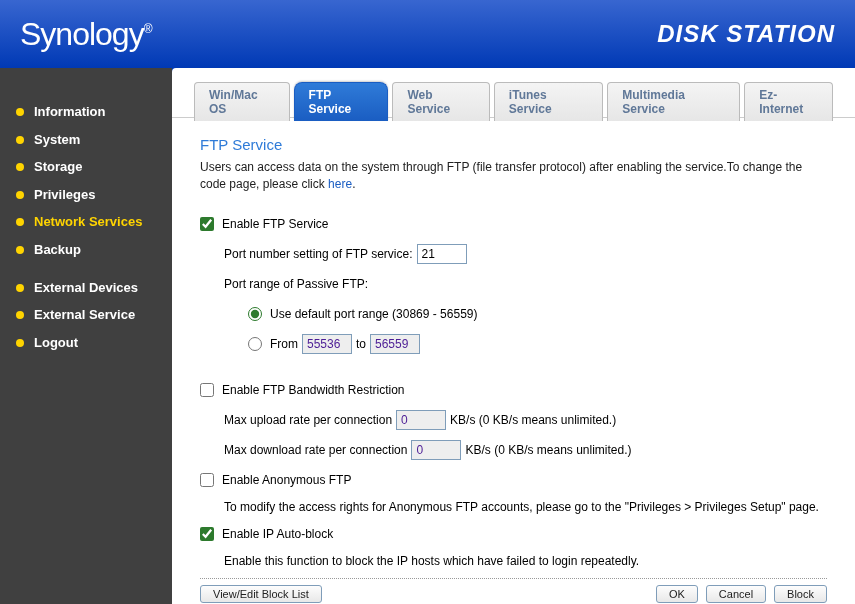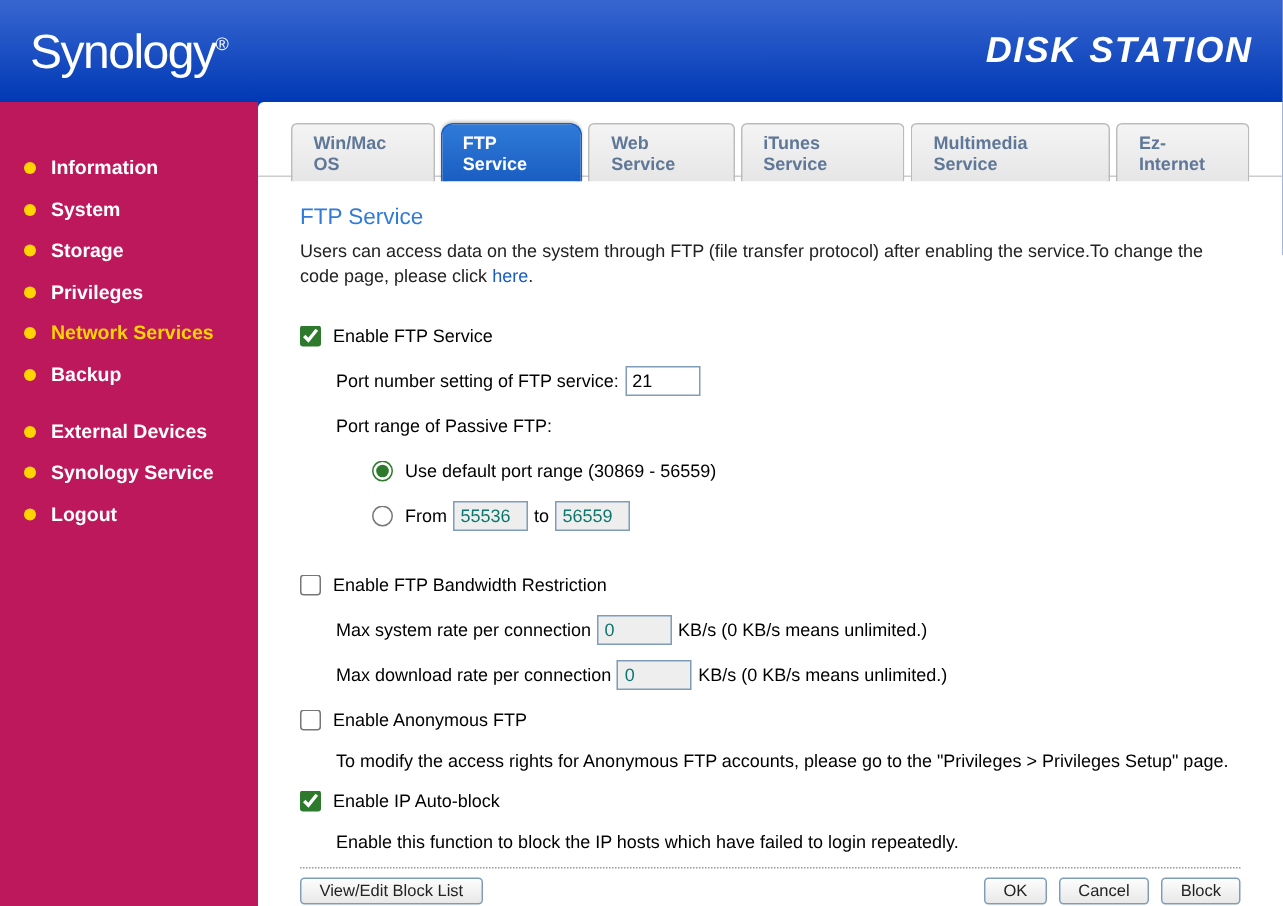--- a/index.html
+++ b/index.html
@@ -34,21 +34,21 @@
   font-style: italic;
   font-weight: bold;
   letter-spacing: 1px;
 }
 .main {
   display: flex;
   height: calc(100% - 68px);
 }
 .sidebar {
   width: 172px;
-  background: #be185d;
+  background: #404040;
   padding-top: 30px;
 }
 .sidebar-item {
   display: flex;
   align-items: flex-start;
   padding: 6px 8px 6px 16px;
   cursor: pointer;
 }
 .sidebar-item .bullet {
   width: 8px; height: 8px; border-radius: 50%; background: #ffd400;
@@ -116,21 +116,21 @@
 .checkbox { width: 14px; height: 14px; margin-right: 8px; accent-color: #2d7a2d; }
 .radio { width: 14px; height: 14px; margin-right: 8px; accent-color: #2d7a2d; }
 .txtinput {
   border: 1px solid #7f9db9;
   padding: 2px 4px;
   font-size: 12px;
   height: 20px;
   width: 50px;
   margin: 0 4px;
 }
-.txtinput.disabled { background: #eee; color: #0f766e; }
+.txtinput.disabled { background: #eee; color: #4c1d95; }
 .spacer { height: 16px; }
 .note { margin-bottom: 8px; padding-left: 24px; line-height: 1.4; }
 .button-row {
   display: flex;
   justify-content: space-between;
   align-items: center;
   border-top: 1px dotted #999;
   padding-top: 6px;
   margin-top: 6px;
 }
@@ -179,21 +179,21 @@
     <div class="sidebar-item">
       <span class="bullet"></span>
       <span class="label">Backup</span>
     </div>
     <div class="sidebar-item" style="margin-top:10px;">
       <span class="bullet"></span>
       <span class="label">External Devices</span>
     </div>
     <div class="sidebar-item">
       <span class="bullet"></span>
-      <span class="label">Synology Service</span>
+      <span class="label">External Service</span>
     </div>
     <div class="sidebar-item">
       <span class="bullet"></span>
       <span class="label">Logout</span>
     </div>
   </div>
 
   <div class="content">
     <div class="tabs">
       <div class="tab">Win/Mac OS</div>
@@ -233,21 +233,21 @@
         <input type="text" class="txtinput disabled" disabled="" value="56559" style="">
       </div>
 
       <div class="spacer"></div>
 
       <div class="field-row">
         <input type="checkbox" class="checkbox" style="">
         <span>Enable FTP Bandwidth Restriction</span>
       </div>
       <div class="field-row indent1">
-        <span>Max system rate per connection</span>
+        <span>Max upload rate per connection</span>
         <input type="text" class="txtinput disabled" disabled="" value="0" style="">
         <span>KB/s (0 KB/s means unlimited.)</span>
       </div>
       <div class="field-row indent1">
         <span>Max download rate per connection</span>
         <input type="text" class="txtinput disabled" disabled="" value="0" style="">
         <span>KB/s (0 KB/s means unlimited.)</span>
       </div>
 
       <div class="field-row">

